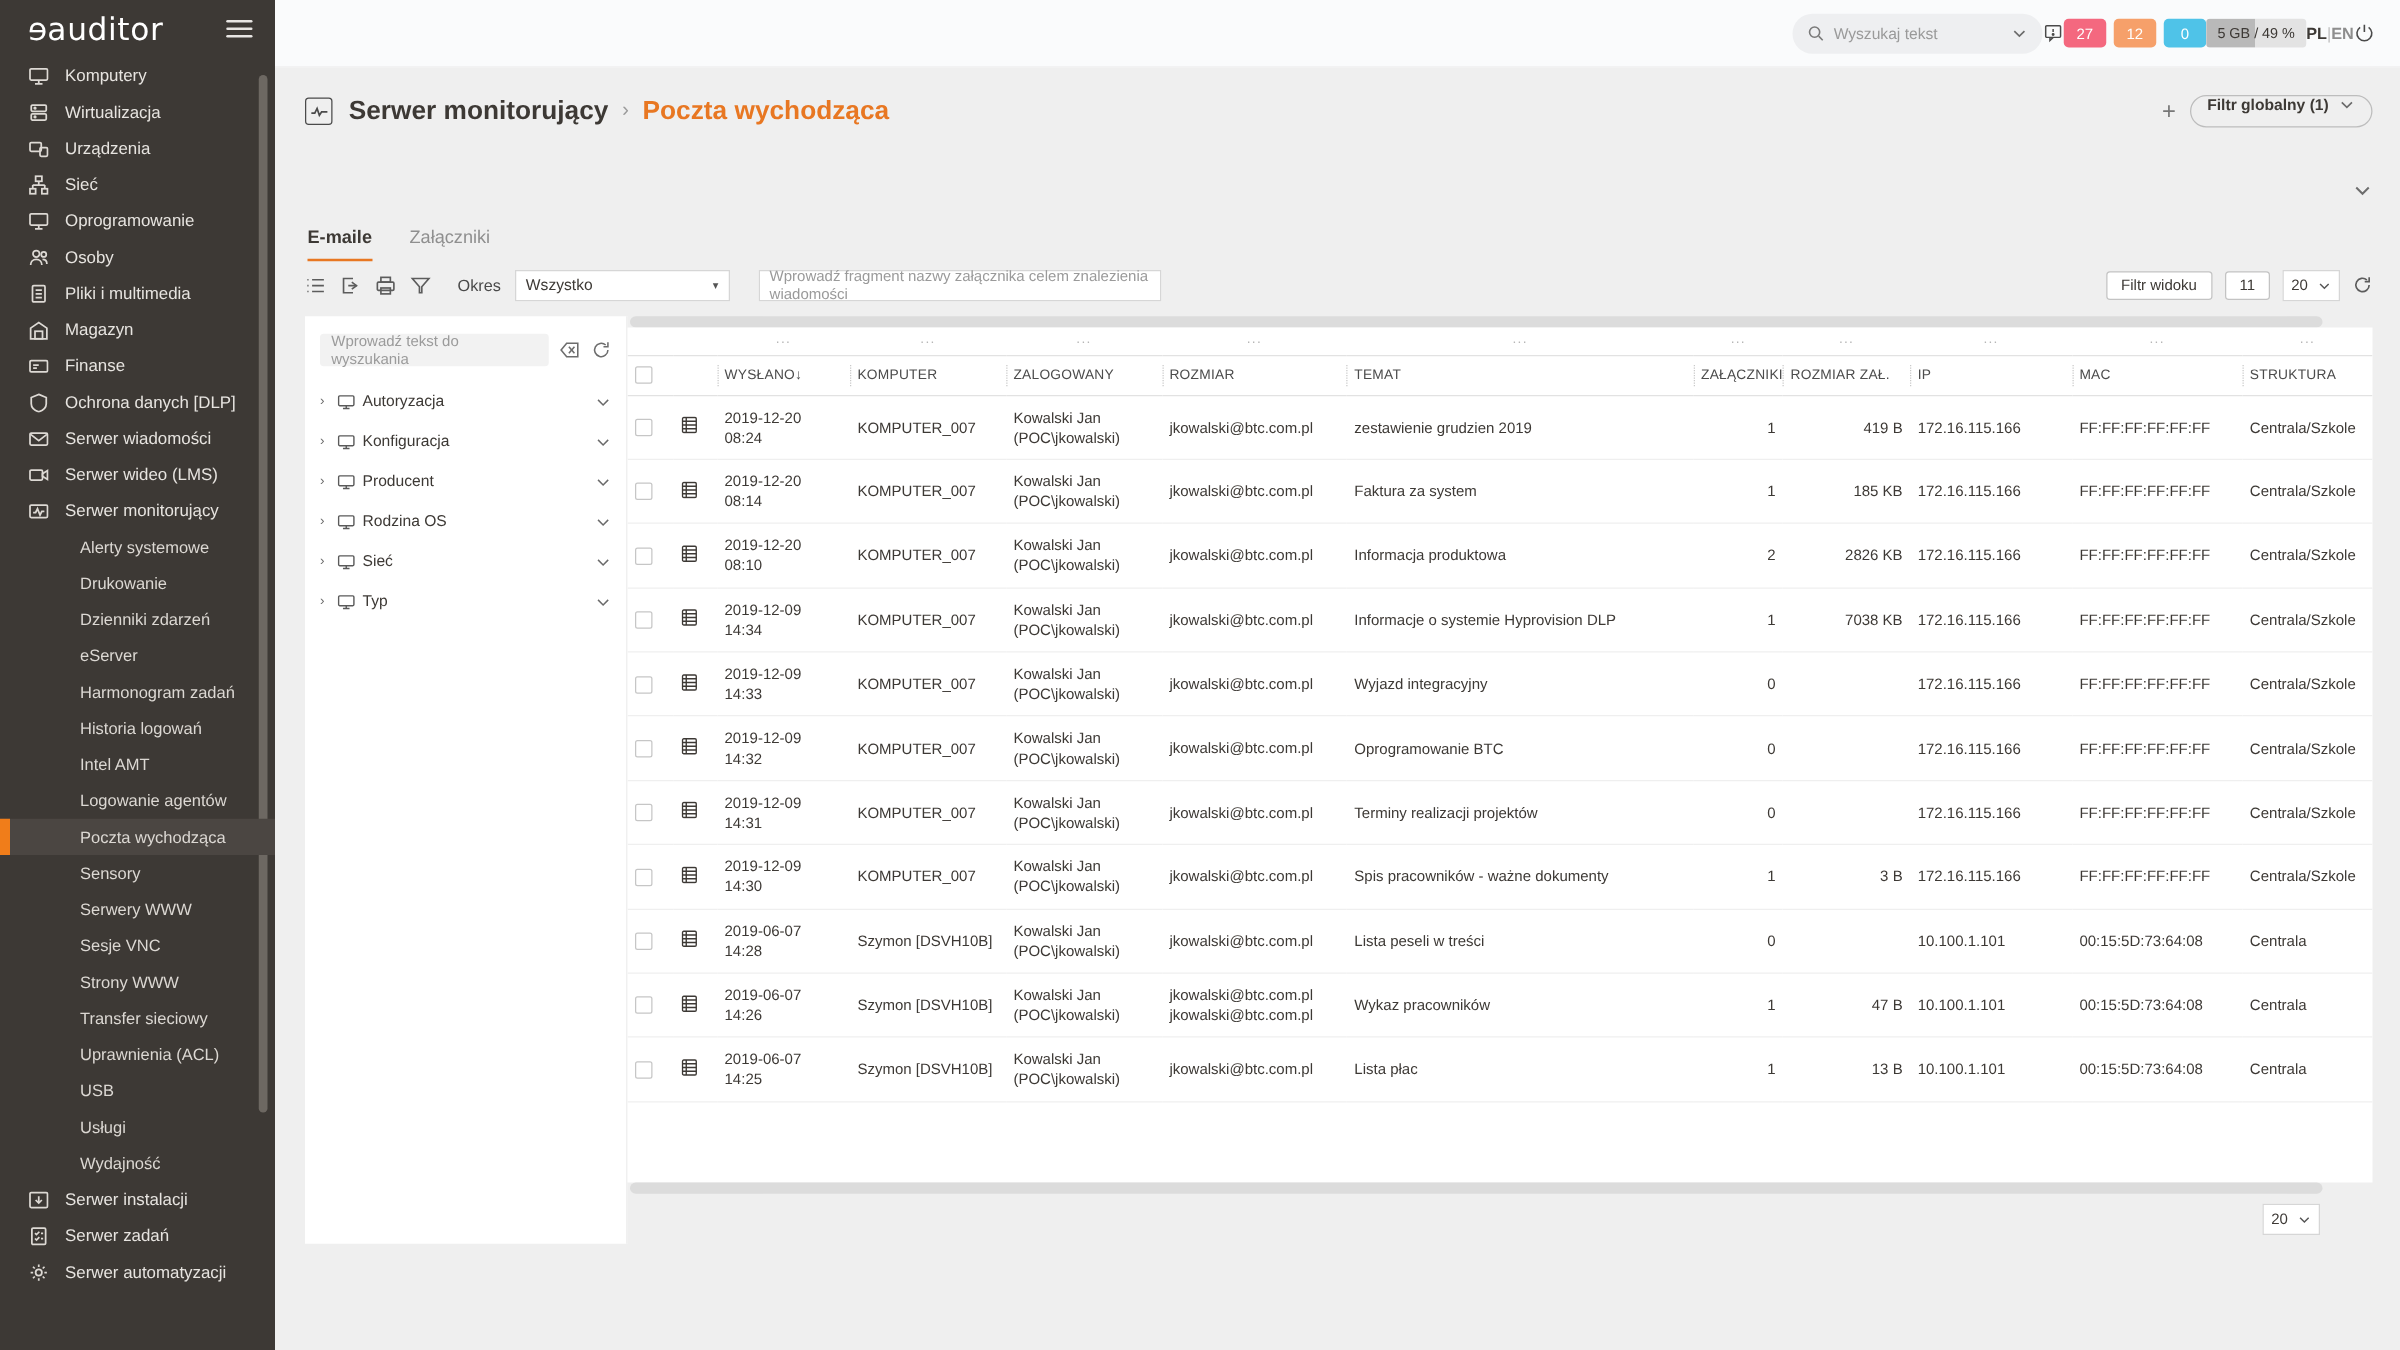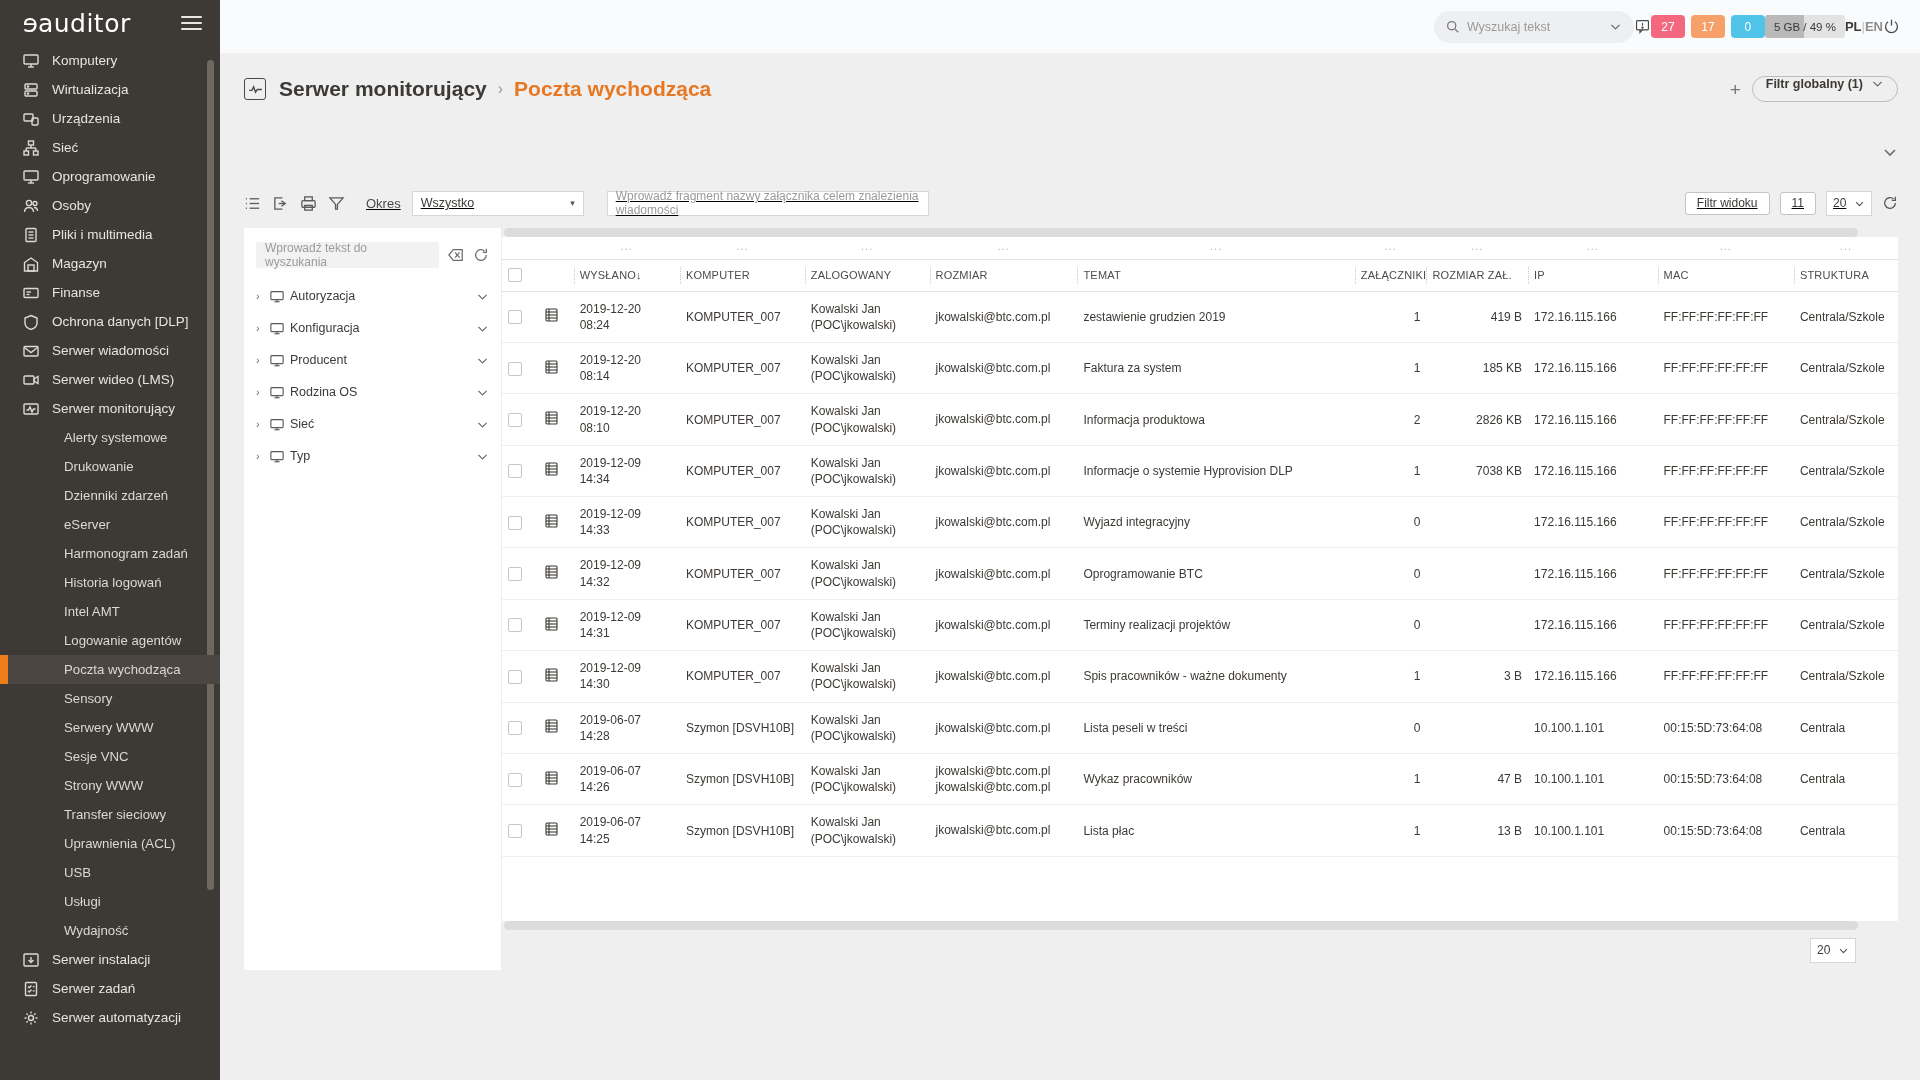--- a/index.html
+++ b/index.html
@@ -107,21 +107,21 @@
   }
 
   .collapse-row { height: 56px; display: flex; align-items: flex-end; justify-content: flex-end; padding-bottom: 8px; }
   .collapse-row svg { width: 16px; height: 16px; stroke: #6d6d6d; fill: none; stroke-width: 1.6; cursor: pointer; }
 
   .tabs { display: flex; gap: 30px; padding-left: 2px; margin-top: 14px; }
   .tab { font-size: 14.5px; color: #8f8f8f; padding-bottom: 9px; cursor: pointer; }
   .tab.active { color: #3d3935; font-weight: bold; border-bottom: 2.5px solid #e87722; }
 
   .toolbar {
-    display: flex; align-items: center; gap: 11px; margin-top: 20px; height: 30px; text-decoration: underline;
+    display: flex; align-items: center; gap: 11px; margin-top: 4px; height: 30px;
   }
   .tb-ico { width: 17px; height: 17px; stroke: #5c5c5c; fill: none; stroke-width: 1.4; cursor: pointer; }
   .tb-label { font-size: 13px; color: #4a4a4a; margin-left: 10px; }
   .sel-box {
     width: 172px; height: 25px; background: #fff; border: 1px solid #d6d6d6;
     display: flex; align-items: center; padding: 0 8px; font-size: 12.5px; color: #3d3935;
     cursor: pointer; position: relative;
   }
   .sel-box .car { position: absolute; right: 8px; font-size: 9px; color: #555; }
   .attach-input {
@@ -466,21 +466,21 @@
         <span class="icon-btn">
           <svg width="17" height="17" viewBox="0 0 20 20" fill="none" stroke="#4a4a4a" stroke-width="1.4">
               <rect x="3" y="3" width="14" height="11" rx="1"></rect>
               <line x1="10" y1="6" x2="10" y2="9"></line>
               <circle cx="10" cy="11.3" r=".7" fill="#4a4a4a"></circle>
               <polyline points="7,14 7,17 10,14"></polyline>
             </svg>
         </span>
         <div id="badges" style="display:flex;gap:6px;">
             <div class="badge" style="background: rgb(244, 104, 127);">27</div>
-            <div class="badge" style="background: rgb(246, 160, 106);">17</div>
+            <div class="badge" style="background: rgb(246, 160, 106);">12</div>
             <div class="badge" style="background: rgb(79, 195, 232);">0</div>
           </div>
         <div class="storage">
           <div class="fill"></div>
           <span>5 GB / 49 %</span>
         </div>
         <div class="lang">
           <span>PL</span><span class="sep">|</span><span class="en">EN</span>
         </div>
         <span class="icon-btn">
@@ -513,20 +513,24 @@
           </div>
         </div>
       </div>
 
       <div class="collapse-row">
         <svg viewBox="0 0 16 16">
             <polyline points="3,6 8,11 13,6"></polyline>
           </svg>
       </div>
 
+      <div class="tabs" id="tabs">
+          <div class="tab active">E-maile</div>
+          <div class="tab">Załączniki</div>
+        </div>
 
       <div class="toolbar">
         <svg class="tb-ico" viewBox="0 0 18 18">
             <line x1="2" y1="4" x2="3" y2="4"></line>
             <line x1="6" y1="4" x2="16" y2="4"></line>
             <line x1="2" y1="9" x2="3" y2="9"></line>
             <line x1="6" y1="9" x2="16" y2="9"></line>
             <line x1="2" y1="14" x2="3" y2="14"></line>
             <line x1="6" y1="14" x2="16" y2="14"></line>
           </svg>

